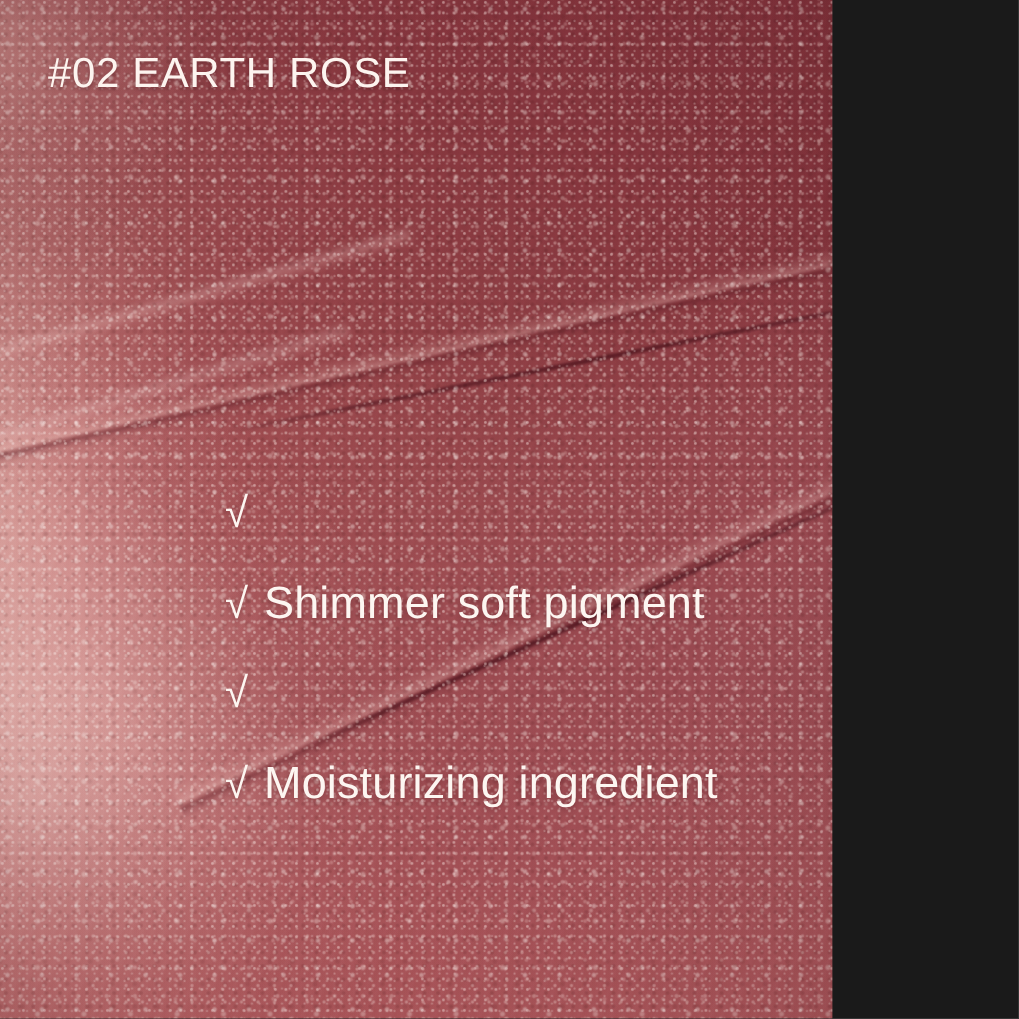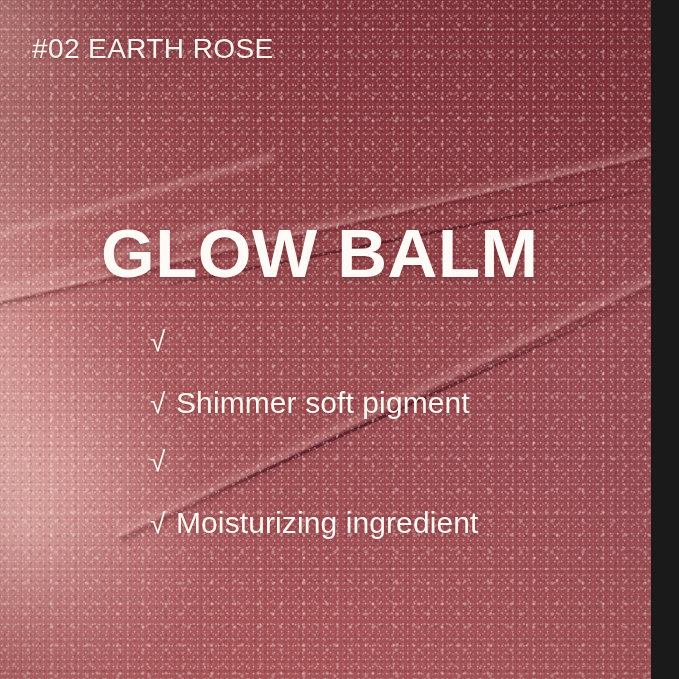--- a/index.html
+++ b/index.html
@@ -3,21 +3,21 @@
 <meta charset="utf-8">
 <title>Glow Balm Product Banner</title>
 <style>
   html, body {
     margin: 0;
     padding: 0;
     background: #1a1a1a;
   }
   #stage {
     position: relative;
-    width: 651px;
+    width: 555px;
     height: 679px;
     overflow: hidden;
     font-family: "Liberation Sans", sans-serif;
     -webkit-font-smoothing: antialiased;
   }
 
   
   .layer {
     position: absolute;
     inset: 0;
@@ -341,21 +341,20 @@
   <div class="layer" id="texture-streaks"></div>
   <div class="layer" id="shimmer-dark"></div>
   <div class="layer" id="shimmer-fine"></div>
   <div class="layer" id="shimmer-coarse"></div>
   <div class="layer" id="vignette"></div>
 
   <div id="content">
 
     <div id="product-code">#02 EARTH ROSE</div>
 
-    <div id="product-title">GLOW BALM</div>
 
     <ul id="feature-list">
       <li class="feature-item">
         <span class="feature-check">√</span>
       </li>
       <li class="feature-item">
         <span class="feature-check">√</span>
         <span class="feature-text">Shimmer soft pigment</span>
       </li>
       <li class="feature-item">

